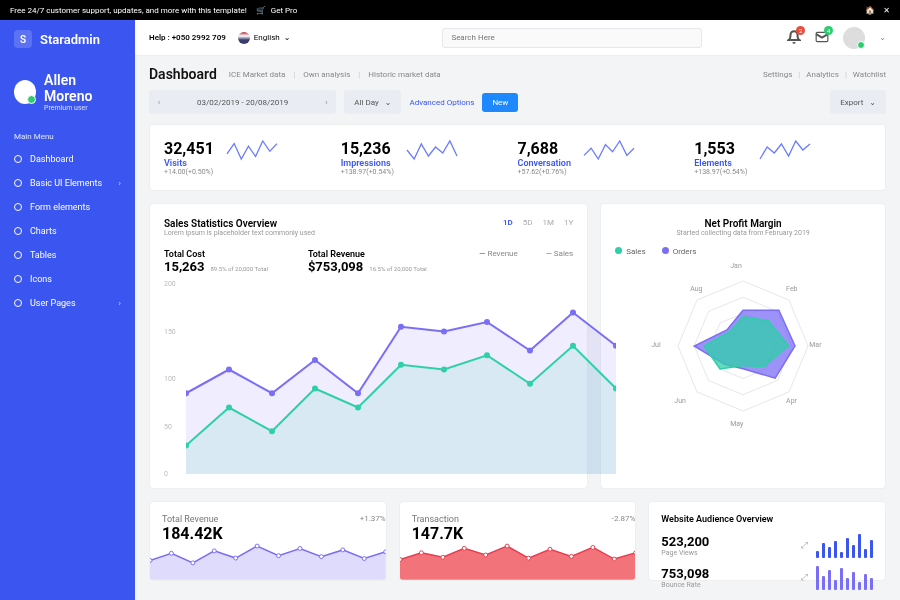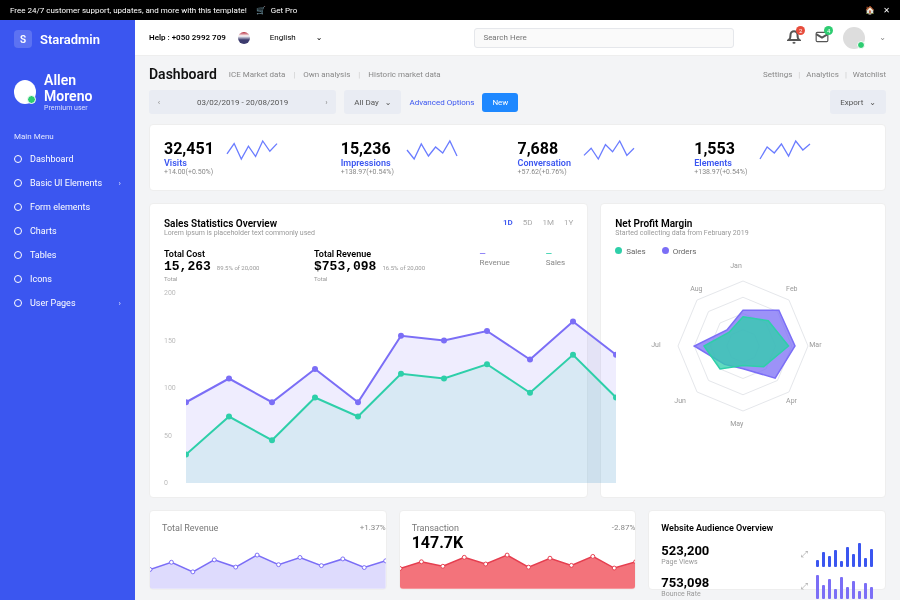--- a/index.html
+++ b/index.html
@@ -17,21 +17,21 @@
 .avatar-sm::after { content:""; position:absolute; width:7px; height:7px; background:#2ecc71; border:1px solid #fff; border-radius:50%; bottom:0; right:0; }
 .user-info .name { font-size:14px; font-weight:600; }
 .user-info .role { font-size:7px; opacity:.8; }
 .menu-label { font-size:8px; opacity:.85; padding:6px 14px; }
 .nav-item { display:flex; align-items:center; gap:8px; padding:7px 14px; font-size:9px; cursor:pointer; }
 .nav-item .circ { width:8px; height:8px; border:1px solid #fff; border-radius:50%; }
 .nav-item .arrw { margin-left:auto; font-size:8px; opacity:.8; }
 .content { flex:1; display:flex; flex-direction:column; }
 .header { background:#fff; height:36px; display:flex; align-items:center; padding:0 14px; gap:12px; border-bottom:1px solid #eee; }
 .help { font-size:8px; font-weight:600; }
-.lang { display:flex; align-items:center; gap:20px; font-size:8px; cursor:pointer; }
+.lang { display:flex; align-items:center; gap:4px; font-size:8px; cursor:pointer; }
 .flag { width:12px; height:12px; border-radius:50%; background:linear-gradient(180deg,#b22234 0%,#fff 33%,#3c3b6e 66%); }
 .search { flex:0 0 260px; margin-left:140px; }
 .search input { width:100%; height:20px; border:1px solid #e5e7eb; border-radius:3px; padding:0 8px; font-size:8px; background:#fafafa; }
 .header-right { margin-left:auto; display:flex; align-items:center; gap:14px; }
 .icon-badge { position:relative; cursor:pointer; }
 .badge-dot { position:absolute; top:-4px; right:-4px; width:9px; height:9px; border-radius:50%; font-size:6px; color:#fff; display:flex; align-items:center; justify-content:center; }
 .avatar-hdr { width:22px; height:22px; border-radius:50%; background:#ddd; position:relative; cursor:pointer; }
 .avatar-hdr::after { content:""; position:absolute; width:6px; height:6px; background:#2ecc71; border:1px solid #fff; border-radius:50%; bottom:0; right:0; }
 .page { padding:10px 14px; overflow:hidden; }
 .breadcrumb { display:flex; align-items:center; gap:8px; font-size:8px; color:#888; margin-bottom:8px; }
@@ -56,30 +56,30 @@
 .grid2 { display:flex; gap:12px; margin-top:12px; }
 .col-left { flex:1.6; }
 .col-right { flex:1; }
 .sales-card { padding:14px; }
 .sales-title { font-size:10px; font-weight:600; }
 .sales-sub { font-size:7px; color:#999; }
 .tabs-time { float:right; display:flex; gap:10px; font-size:8px; color:#aaa; }
 .tabs-time .active { color:#3b56f0; font-weight:600; }
 .sales-stats { display:flex; gap:40px; margin-top:12px; font-size:8px; }
 .sales-stats .stat .lbl { font-size:9px; font-weight:600; }
-.sales-stats .stat .val { font-size:13px; font-weight:700;font-family:Liberation Mono, monospace; }
+.sales-stats .stat .val { font-size:13px; font-weight:700; }
 .sales-stats .stat .sub { font-size:6px; color:#999; display:inline; margin-left:4px; }
 .legend-rs { margin-left:auto; display:flex; gap:28px; font-size:8px; color:#888; align-items:flex-start; }
 .legend-rs span::before { content:"— "; font-weight:700; }
 .legend-rs .rev::before { color:#7b6ef6; }
 .legend-rs .sal::before { color:#2ecfa9; }
 .chart-main { margin-top:10px; height:190px; position:relative; }
 .chart-main .ylabel { position:absolute; left:0; font-size:7px; color:#bbb; }
 .chart-main svg { position:absolute; left:22px; top:0; right:0; bottom:0; }
-.profit-card { padding:14px; }
+.profit-card { padding:14px;text-align:center; }
 .profit-title { font-size:10px; font-weight:600; }
 .profit-sub { font-size:7px; color:#999; }
 .legend-so { display:flex; gap:16px; margin-top:10px; font-size:8px; color:#666; }
 .legend-so .dot { width:7px; height:7px; border-radius:50%; display:inline-block; margin-right:4px; }
 .radar-wrap { display:flex; align-items:center; justify-content:center; height:180px; position:relative; }
 .radar-wrap svg { width:170px; height:170px; }
 .radar-lbl { position:absolute; font-size:7px; color:#999; }
 .grid3 { display:flex; gap:12px; margin-top:12px; }
 .mini-card { flex:1; padding:12px; position:relative; overflow:hidden; }
 .mini-card .ttl { font-size:9px; color:#777; }
@@ -361,20 +361,21 @@
               <span class="radar-lbl" style="left:59.13856428626275px;top:140.86143571373725px">Jun</span>
               <span class="radar-lbl" style="left:36px;top:85.00000000000001px">Jul</span>
               <span class="radar-lbl" style="left:75px;top:29.13856428626275px">Aug</span>
             </div>
         </div>
       </div>
 
       <div class="grid3">
         <div class="card mini-card" style="height:80px">
           <div class="ttl">Total Revenue</div>
+          <div class="num">184.42K</div>
           <div class="pct">+1.37%</div>
           <svg id="mini-rev-svg" width="100%" height="38" viewBox="0 0 240 38">
               <polygon points="0,38 0,18.45714285714286 21.818181818181817,11.128571428571426 43.63636363636363,20.9 65.45454545454545,8.685714285714287 87.27272727272727,16.014285714285712 109.09090909090908,3.799999999999997 130.9090909090909,13.571428571428573 152.72727272727272,6.242857142857144 174.54545454545453,14.548571428571428 196.36363636363635,7.708571428571428 218.18181818181816,16.502857142857142 239.99999999999997,9.662857142857142 240,38" fill="rgba(123,110,246,.25)"></polygon>
               <polyline points="0,18.45714285714286 21.818181818181817,11.128571428571426 43.63636363636363,20.9 65.45454545454545,8.685714285714287 87.27272727272727,16.014285714285712 109.09090909090908,3.799999999999997 130.9090909090909,13.571428571428573 152.72727272727272,6.242857142857144 174.54545454545453,14.548571428571428 196.36363636363635,7.708571428571428 218.18181818181816,16.502857142857142 239.99999999999997,9.662857142857142" fill="none" stroke="#7b6ef6" stroke-width="1.5"></polyline>
               <circle cx="0" cy="18.45714285714286" r="2" fill="#fff" stroke="#7b6ef6"></circle>
               <circle cx="21.818181818181817" cy="11.128571428571426" r="2" fill="#fff" stroke="#7b6ef6"></circle>
               <circle cx="43.63636363636363" cy="20.9" r="2" fill="#fff" stroke="#7b6ef6"></circle>
               <circle cx="65.45454545454545" cy="8.685714285714287" r="2" fill="#fff" stroke="#7b6ef6"></circle>
               <circle cx="87.27272727272727" cy="16.014285714285712" r="2" fill="#fff" stroke="#7b6ef6"></circle>
               <circle cx="109.09090909090908" cy="3.799999999999997" r="2" fill="#fff" stroke="#7b6ef6"></circle>

